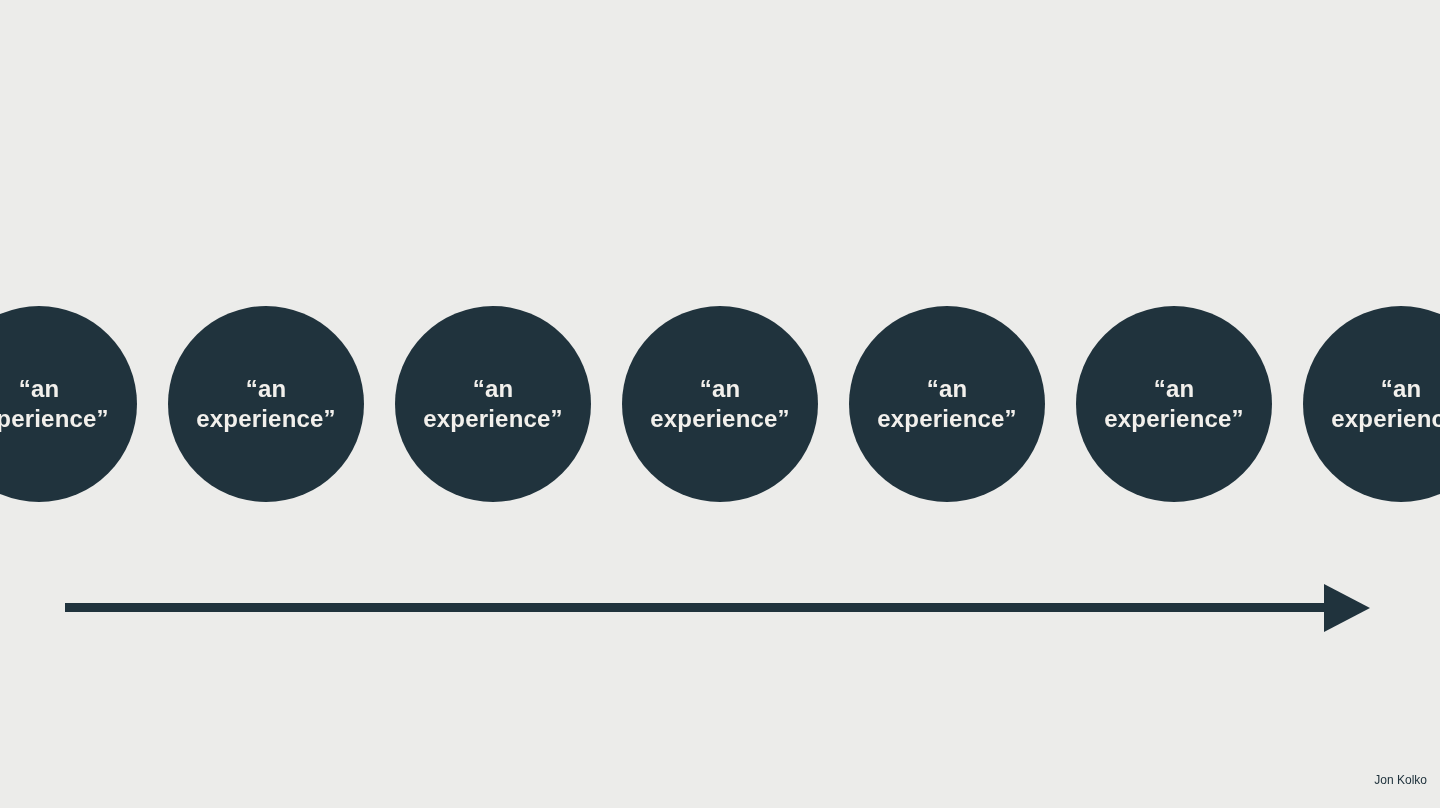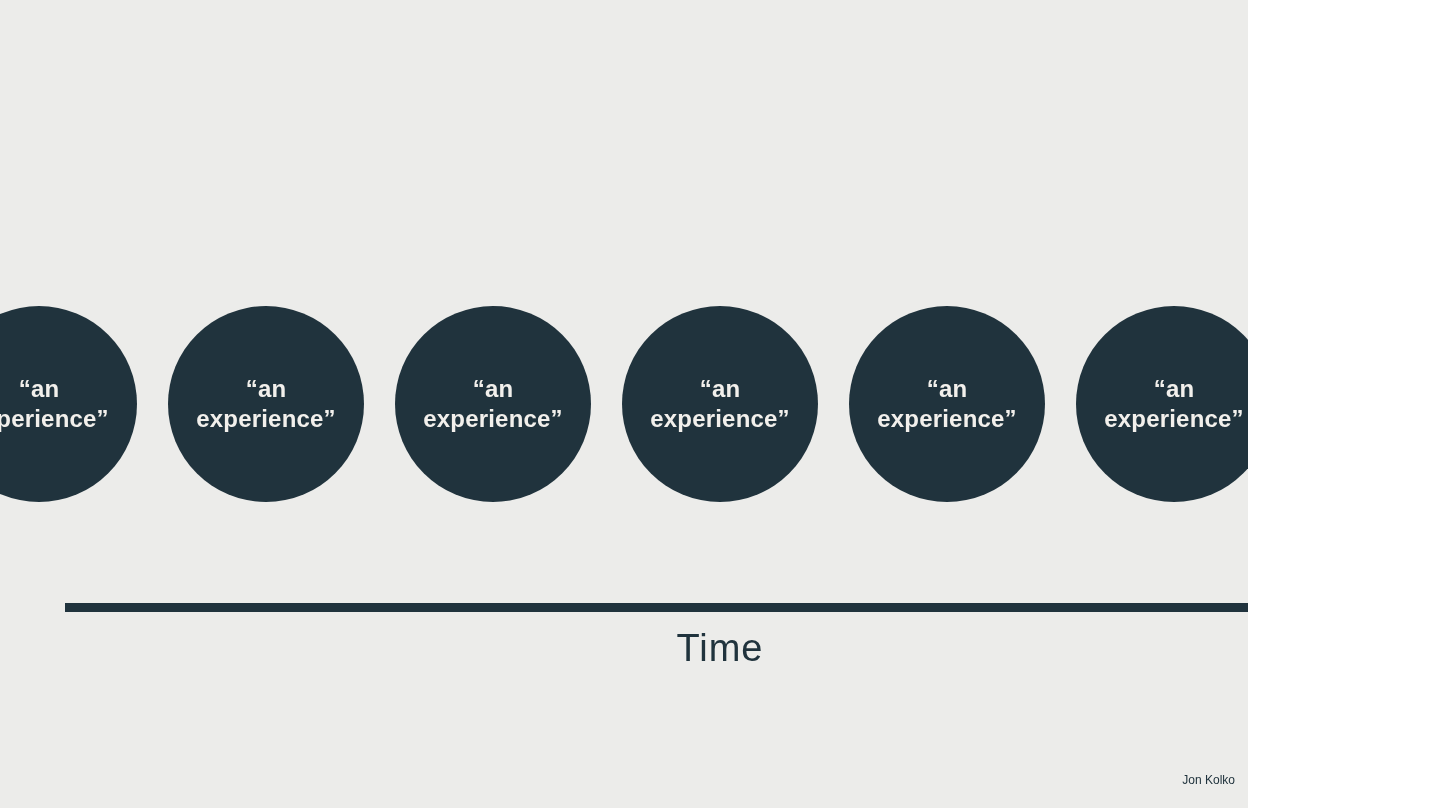--- a/index.html
+++ b/index.html
@@ -1,21 +1,21 @@
 <!DOCTYPE html>
 <html><head>
 <meta charset="utf-8">
 <style>
   html, body {
     margin: 0;
     padding: 0;
   }
   .slide {
     position: relative;
-    width: 1248px;
+    width: 1440px;
     height: 808px;
     background: #ECECEA;
     overflow: hidden;
     font-family: "Liberation Sans", sans-serif;
   }
   .circle {
     position: absolute;
     top: 306px;
     width: 196px;
     height: 196px;
@@ -116,17 +116,16 @@
   <div class="circle" style="left:1303px">
     <div class="circle-label">
       <span>“an</span>
       <span>experience”</span>
     </div>
   </div>
 
   <div class="arrow-line"></div>
   <div class="arrow-head"></div>
 
-  <div class="time-label">Time</div>
 
   <div class="attribution">Jon Kolko</div>
 
 </div>
 
 </body></html>

